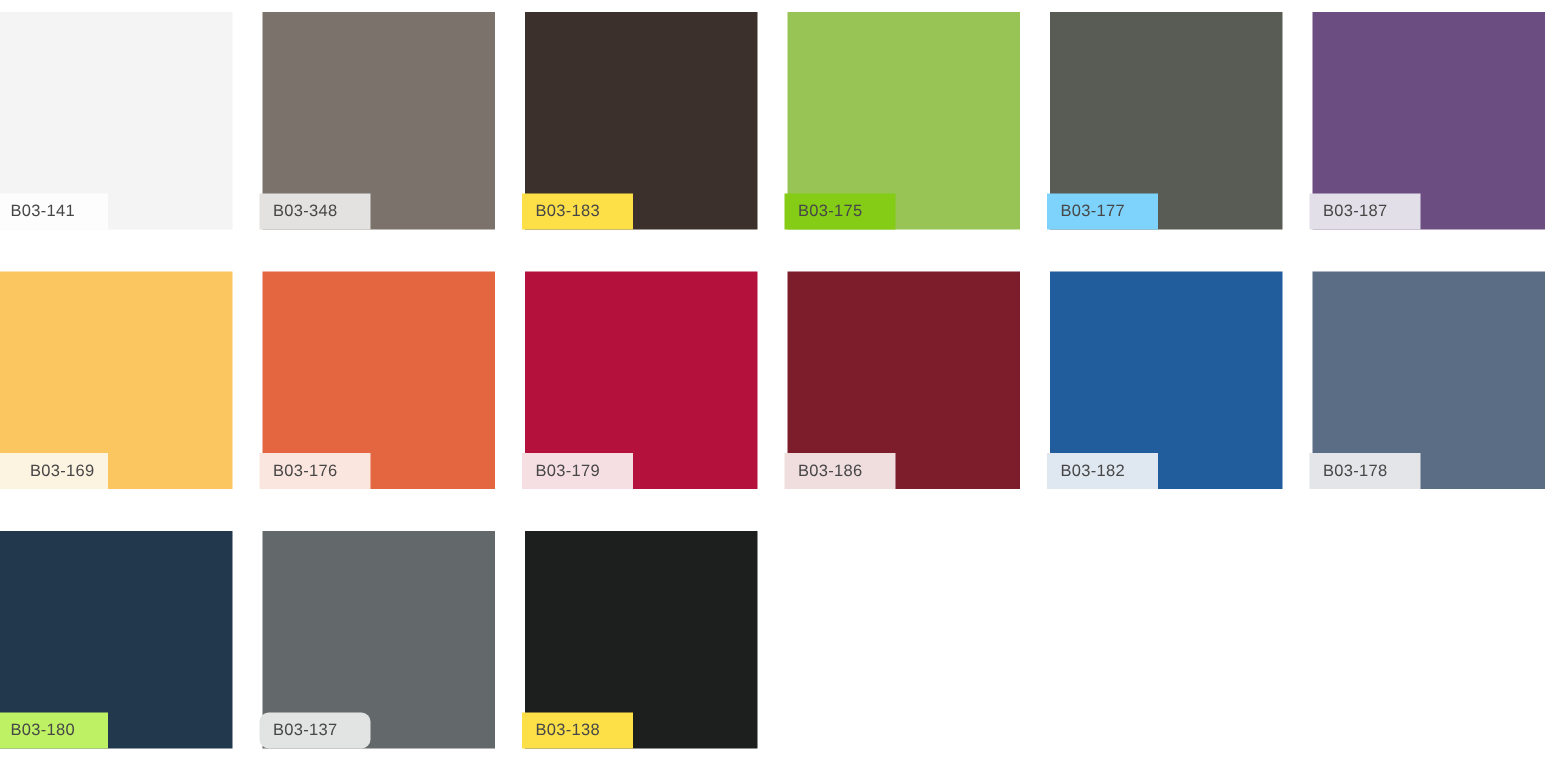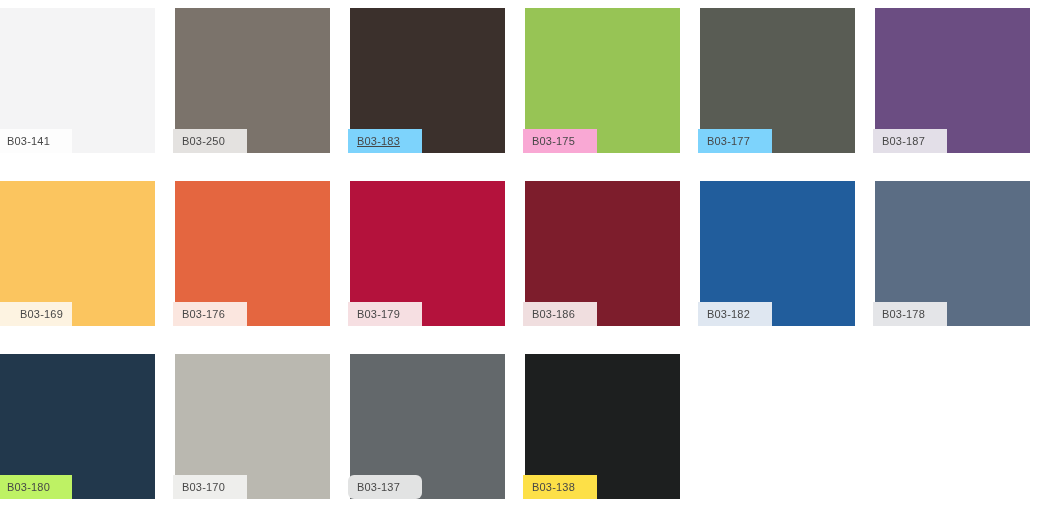--- a/index.html
+++ b/index.html
@@ -53,29 +53,29 @@
 </head>
 <body>
 
 <div class="swatch-grid">
     <div class="swatch-cell">
       <div class="swatch-color" style="background: rgb(244, 244, 245);"></div>
       <div class="swatch-label" style="background: rgb(253, 253, 253); color: rgb(71, 71, 71);">B03-141</div>
     </div>
     <div class="swatch-cell">
       <div class="swatch-color" style="background: rgb(123, 115, 107);"></div>
-      <div class="swatch-label" style="background: rgb(228, 226, 224); color: rgb(71, 71, 71);">B03-250</div>
+      <div class="swatch-label" style="background: rgb(228, 226, 224); color: rgb(71, 71, 71);">B03-348</div>
     </div>
     <div class="swatch-cell">
       <div class="swatch-color" style="background: rgb(59, 48, 44);"></div>
-      <div class="swatch-label" style="background: #7dd3fc; color: rgb(71, 71, 71); text-decoration: underline;">B03-183</div>
+      <div class="swatch-label" style="background: #fde047; color: rgb(71, 71, 71);">B03-183</div>
     </div>
     <div class="swatch-cell">
       <div class="swatch-color" style="background: rgb(151, 196, 85);"></div>
-      <div class="swatch-label" style="background: #f9a8d4; color: rgb(71, 71, 71);">B03-175</div>
+      <div class="swatch-label" style="background: #84cc16; color: rgb(71, 71, 71);">B03-175</div>
     </div>
     <div class="swatch-cell">
       <div class="swatch-color" style="background: rgb(89, 92, 84);"></div>
       <div class="swatch-label" style="background: #7dd3fc; color: rgb(71, 71, 71);">B03-177</div>
     </div>
     <div class="swatch-cell">
       <div class="swatch-color" style="background: rgb(107, 77, 130);"></div>
       <div class="swatch-label" style="background: rgb(227, 223, 232); color: rgb(71, 71, 71);">B03-187</div>
     </div>
     <div class="swatch-cell">
@@ -100,24 +100,20 @@
     </div>
     <div class="swatch-cell">
       <div class="swatch-color" style="background: rgb(91, 109, 132);"></div>
       <div class="swatch-label" style="background: rgb(228, 229, 232); color: rgb(71, 71, 71);">B03-178</div>
     </div>
     <div class="swatch-cell">
       <div class="swatch-color" style="background: rgb(34, 56, 76);"></div>
       <div class="swatch-label" style="background: #bef264; color: rgb(71, 71, 71);">B03-180</div>
     </div>
     <div class="swatch-cell">
-      <div class="swatch-color" style="background: rgb(186, 184, 176);"></div>
-      <div class="swatch-label" style="background: rgb(238, 238, 236); color: rgb(71, 71, 71);">B03-170</div>
-    </div>
-    <div class="swatch-cell">
       <div class="swatch-color" style="background: rgb(99, 104, 107);"></div>
       <div class="swatch-label" style="background: rgb(226, 227, 227); color: rgb(71, 71, 71); border-radius: 6px;">B03-137</div>
     </div>
     <div class="swatch-cell">
       <div class="swatch-color" style="background: rgb(29, 31, 31);"></div>
       <div class="swatch-label" style="background: #fde047; color: rgb(71, 71, 71);">B03-138</div>
     </div>
   </div>
 
 </body></html>

